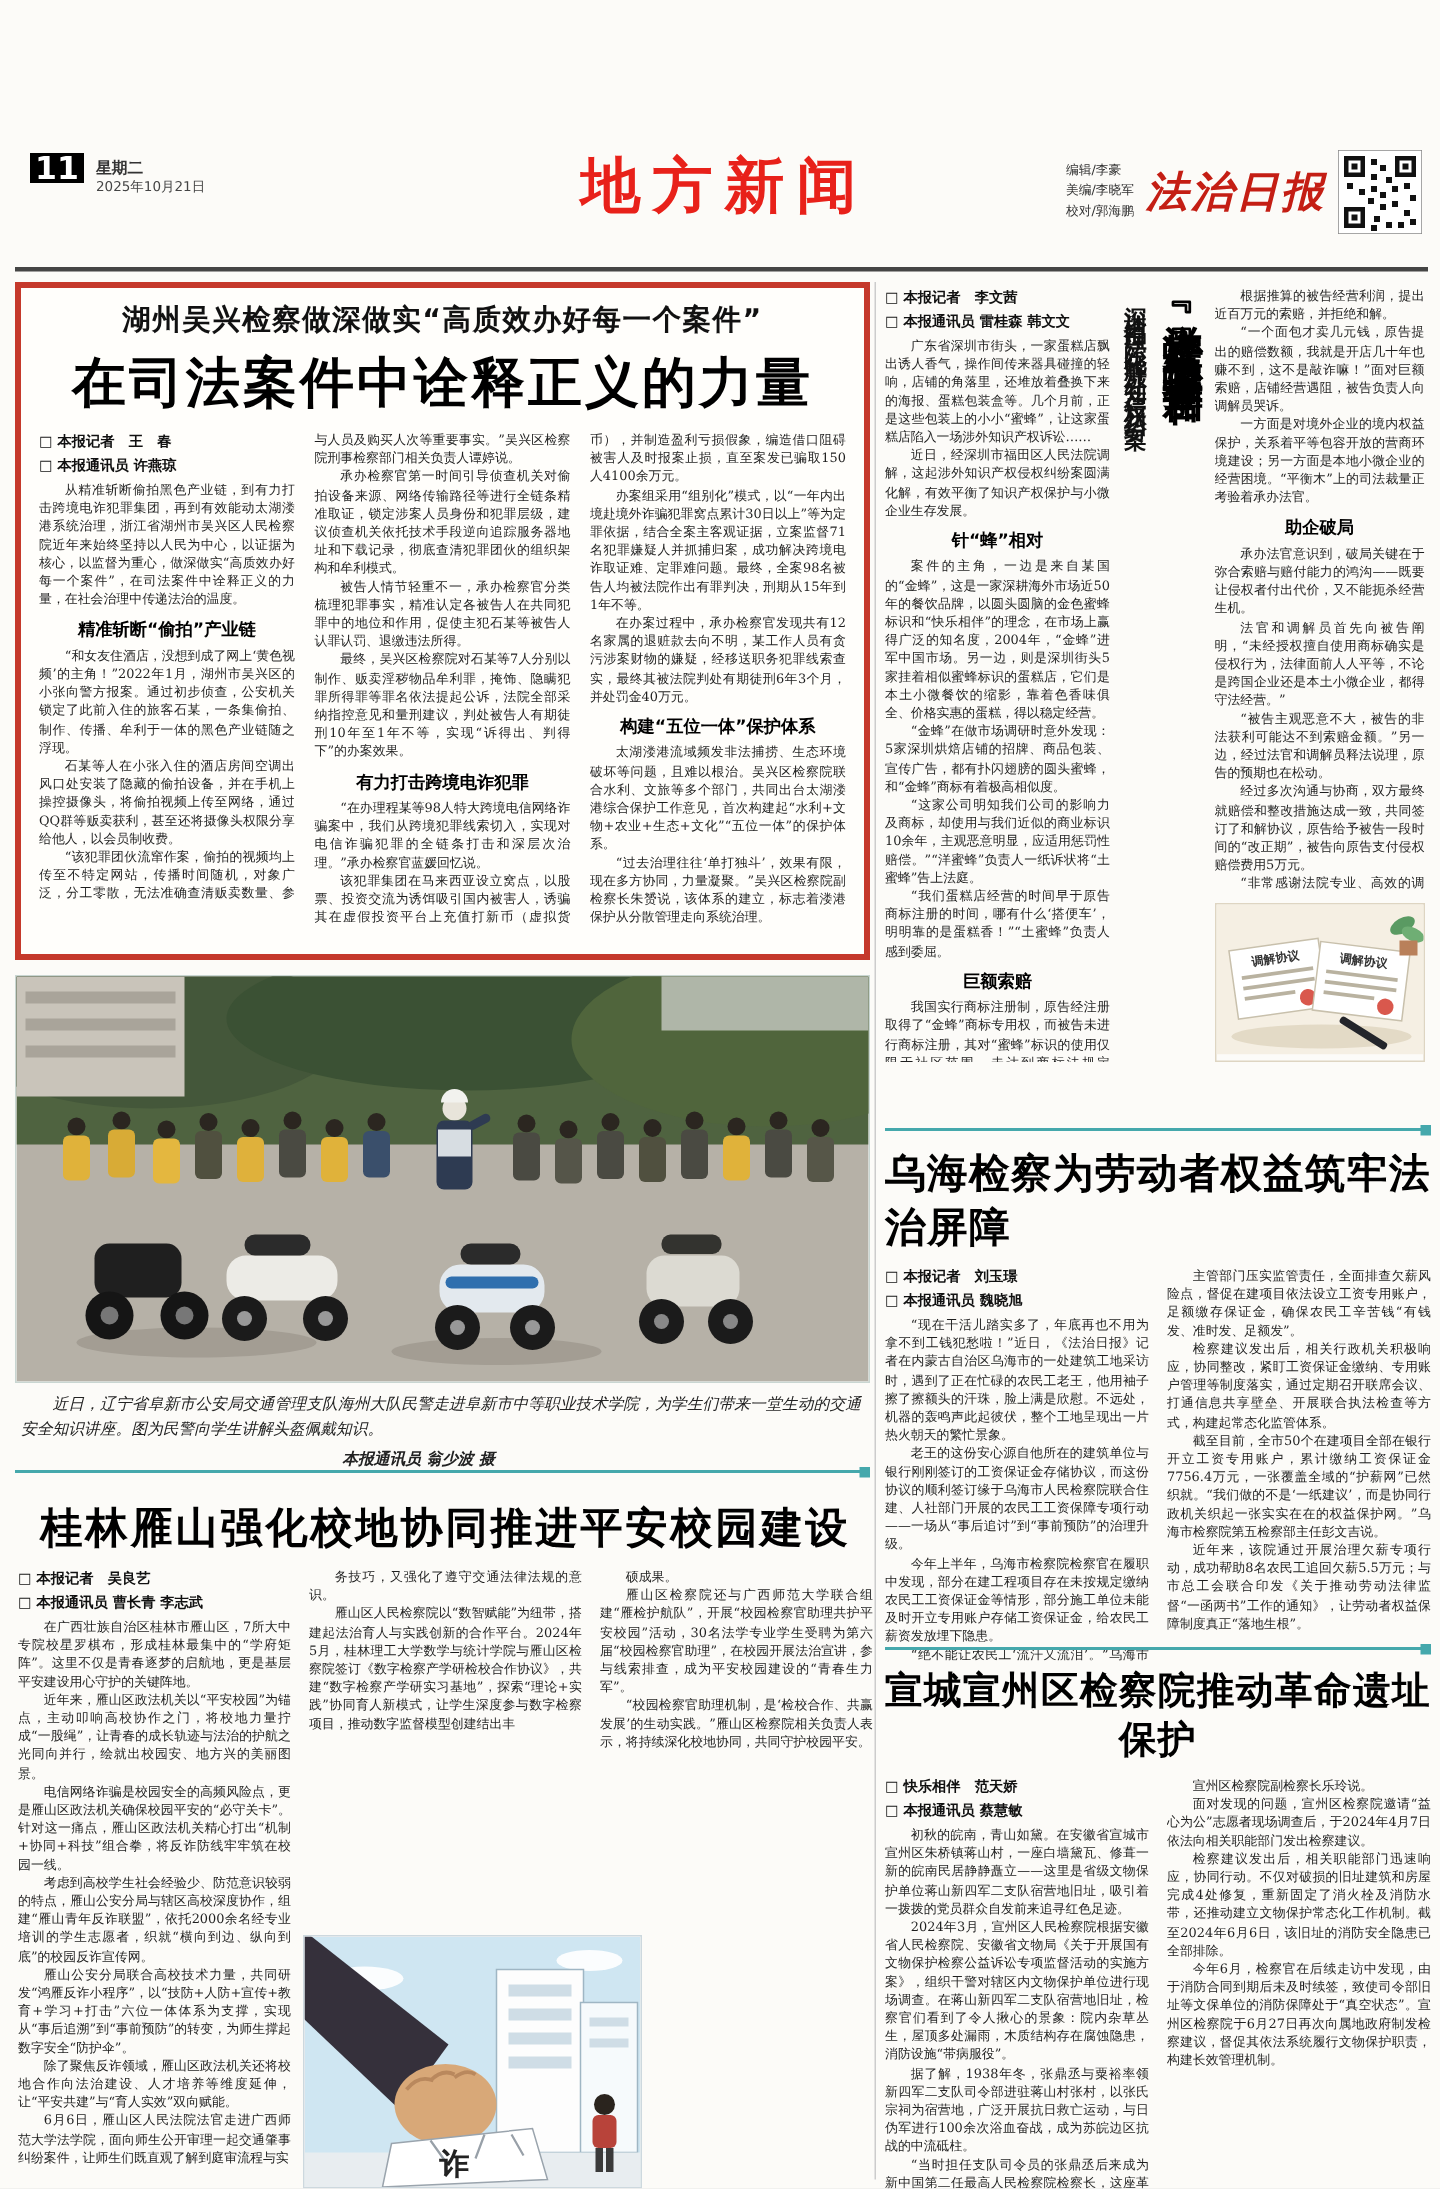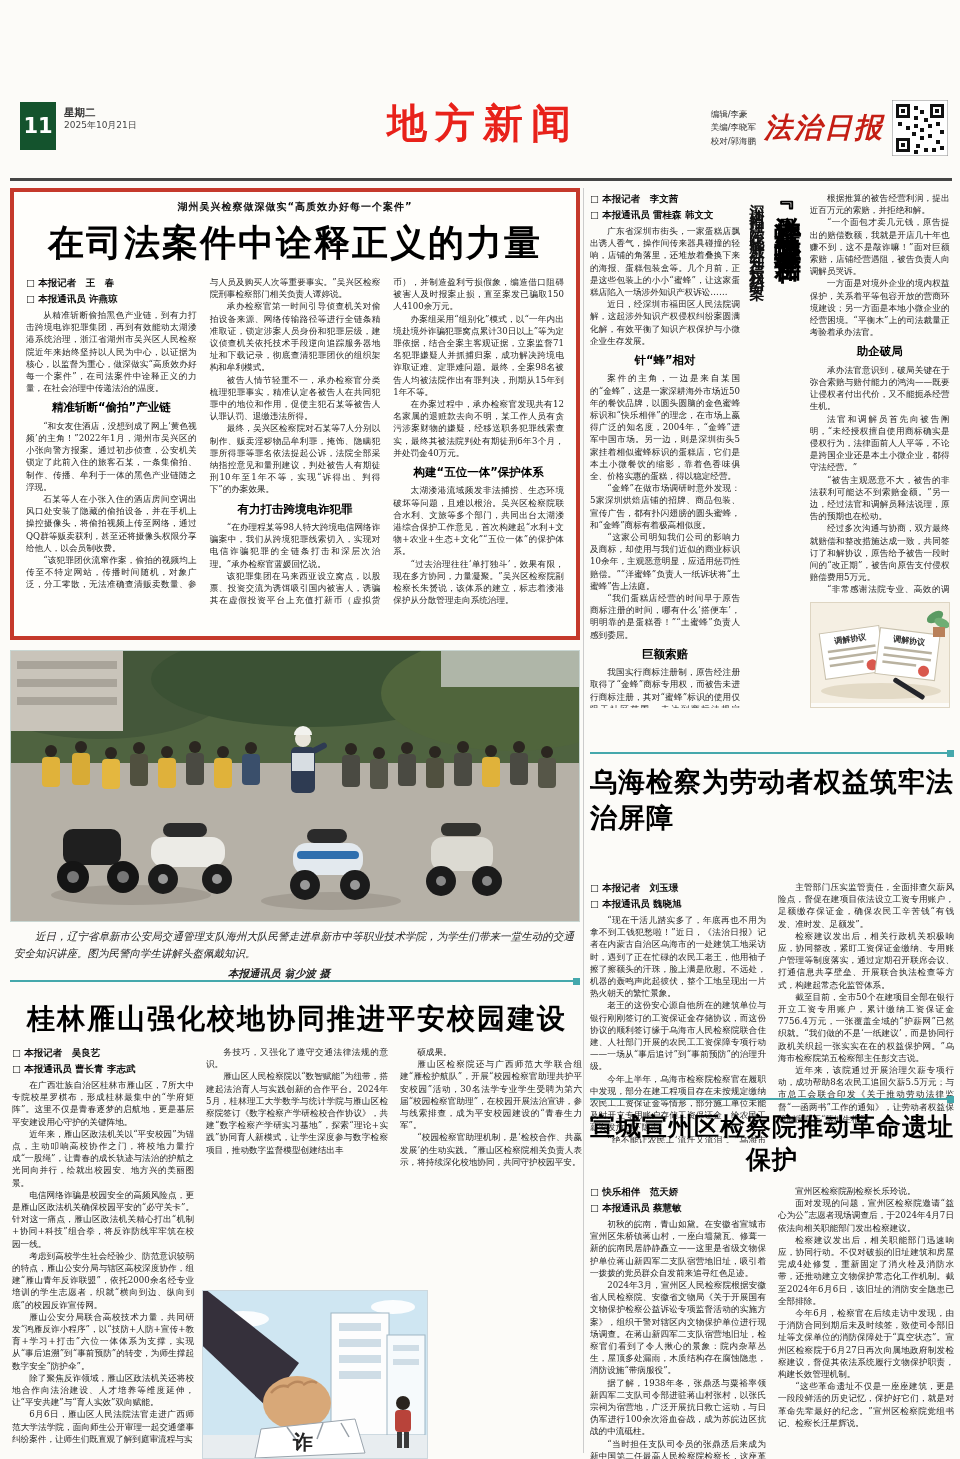--- a/index.html
+++ b/index.html
@@ -2,21 +2,21 @@
 <html><head>
 <meta charset="utf-8">
 <style>
   html,body{margin:0;padding:0;background:#e9e9e9;}
   .page{position:relative;width:960px;height:1459px;margin:0 auto;background:#fcfbf8;overflow:hidden;
         font-family:"DejaVu Sans","Liberation Sans",sans-serif;color:#222;}
   .page *{box-sizing:border-box;}
 
   
   .hdr{position:absolute;top:96px;left:18px;right:12px;height:80px;}
-  .pagenum-box{position:absolute;left:2px;top:6px;width:36px;height:48px;background:#14532d;color:#fff;
+  .pagenum-box{position:absolute;left:2px;top:6px;width:36px;height:20px;background:#000000;color:#fff;
                font-weight:700;font-size:21px;display:flex;align-items:center;justify-content:center;}
   .issue-info{position:absolute;left:46px;top:10px;line-height:1.3;}
   .weekday{font-size:10.5px;font-weight:700;color:#333;}
   .date{font-size:9px;color:#444;}
   .section-title{position:absolute;left:0;right:0;top:0;text-align:center;font-size:40px;font-weight:900;
                  color:#e8211a;letter-spacing:8px;}
   .hdr-right{position:absolute;right:0;top:4px;display:flex;align-items:center;gap:8px;}
   .editors{font-size:8.5px;color:#333;line-height:1.55;text-align:left;}
   .masthead{font-size:28px;font-weight:800;font-style:italic;color:#c41e14;
             font-family:"DejaVu Serif","Liberation Serif",serif;letter-spacing:2px;white-space:nowrap;}
@@ -27,21 +27,21 @@
             text-align:justify;color:#1f1f1f;}
   .para{margin:0;text-indent:2em;}
   .byline{font-family:"DejaVu Sans","Liberation Sans",sans-serif;font-weight:700;font-size:9.5px;
           margin:0 0 3px;text-indent:0;color:#111;}
   .sub-head{font-family:"DejaVu Sans","Liberation Sans",sans-serif;font-weight:700;font-size:11.5px;
             text-align:center;margin:5px 0 4px;color:#000;text-indent:0;}
 
   
   .main-box{position:absolute;top:188px;left:10px;width:570px;height:452px;border:4px solid #c5392b;
             background:#fffefb;padding:6px 12px;}
-  .kicker{font-size:10px;font-weight:700;text-align:center;letter-spacing:1px;margin:2px 0 5px;color:#111;}
+  .kicker{font-size:19px;font-weight:700;text-align:center;letter-spacing:1px;margin:2px 0 5px;color:#111;}
   .main-title{font-size:36px;font-weight:900;text-align:center;letter-spacing:2px;margin:0 0 8px;color:#000;}
   .mcols{column-count:3;column-gap:13px;height:334px;overflow:hidden;}
 
   
   .photo-wrap{position:absolute;top:650px;left:10px;width:570px;height:272px;border:1px solid #c9d6d2;}
   .photo-wrap svg{display:block;}
   .caption{position:absolute;top:928px;left:14px;width:560px;
            font-family:"DejaVu Serif","Liberation Serif",serif;font-style:italic;font-size:10.5px;
            line-height:1.6;color:#222;text-align:justify;}
   .caption .cap-text{text-indent:2em;margin:0;}
@@ -69,21 +69,21 @@
               color:#111;font-family:"DejaVu Sans","Liberation Sans",sans-serif;}
   .bee-title{writing-mode:vertical-rl;font-size:27px;font-weight:900;letter-spacing:3px;height:516px;
              color:#000;line-height:1.1;font-family:"DejaVu Sans","Liberation Sans",sans-serif;}
   .bee-right{width:140px;}
   .bee-right-text{height:404px;overflow:hidden;}
   .mediation-ill{margin-top:6px;border:1px solid #ded5c2;}
 
   .wuhai{position:absolute;top:762px;left:590px;width:364px;height:330px;}
   .sec-title-md{font-size:27px;font-weight:900;text-align:left;letter-spacing:1px;margin:2px 0 9px;color:#000;}
   .wcols{display:flex;gap:12px;}
-  .wcol{width:176px;height:262px;overflow:hidden;margin-top:36px;}
+  .wcol{width:176px;height:262px;overflow:hidden;}
 
   .xuancheng{position:absolute;top:1108px;left:590px;width:364px;height:348px;}
   .sec-title-sm{font-size:25px;font-weight:900;text-align:center;letter-spacing:1px;margin:2px 0 9px;color:#000;}
   .xcols{display:flex;gap:12px;}
   .xcol{width:176px;height:282px;overflow:hidden;}
 </style>
 </head>
 <body>
 
 <div class="page">
@@ -405,18 +405,17 @@
           <p class="para">初秋的皖南，青山如黛。在安徽省宣城市宣州区朱桥镇蒋山村，一座白墙黛瓦、修葺一新的皖南民居静静矗立——这里是省级文物保护单位蒋山新四军二支队宿营地旧址，吸引着一拨拨的党员群众自发前来追寻红色足迹。</p>
           <p class="para">2024年3月，宣州区人民检察院根据安徽省人民检察院、安徽省文物局《关于开展国有文物保护检察公益诉讼专项监督活动的实施方案》，组织干警对辖区内文物保护单位进行现场调查。在蒋山新四军二支队宿营地旧址，检察官们看到了令人揪心的景象：院内杂草丛生，屋顶多处漏雨，木质结构存在腐蚀隐患，消防设施“带病服役”。</p>
           <p class="para">据了解，1938年冬，张鼎丞与粟裕率领新四军二支队司令部进驻蒋山村张村，以张氏宗祠为宿营地，广泛开展抗日救亡运动，与日伪军进行100余次浴血奋战，成为苏皖边区抗战的中流砥柱。</p>
           <p class="para">“当时担任支队司令员的张鼎丞后来成为新中国第二任最高人民检察院检察长，这座革命遗址是与人民检察事业有着特殊历史渊源的红色地标。”</p>
         </div>
       <div class="xcol art-body">
           <p class="para">宣州区检察院副检察长乐玲说。</p>
           <p class="para">面对发现的问题，宣州区检察院邀请“益心为公”志愿者现场调查后，于2024年4月7日依法向相关职能部门发出检察建议。</p>
           <p class="para">检察建议发出后，相关职能部门迅速响应，协同行动。不仅对破损的旧址建筑和房屋完成4处修复，重新固定了消火栓及消防水带，还推动建立文物保护常态化工作机制。截至2024年6月6日，该旧址的消防安全隐患已全部排除。</p>
           <p class="para">今年6月，检察官在后续走访中发现，由于消防合同到期后未及时续签，致使司令部旧址等文保单位的消防保障处于“真空状态”。宣州区检察院于6月27日再次向属地政府制发检察建议，督促其依法系统履行文物保护职责，构建长效管理机制。</p>
-          <p class="para">“这些革命遗址不仅是一座座建筑，更是一段段鲜活的历史记忆，保护好它们，就是对革命先辈最好的纪念。”宣州区检察院党组书记、检察长汪星辉说。</p>
         </div>
     </div>
   </section>
 
 </div>
 
 </body></html>

